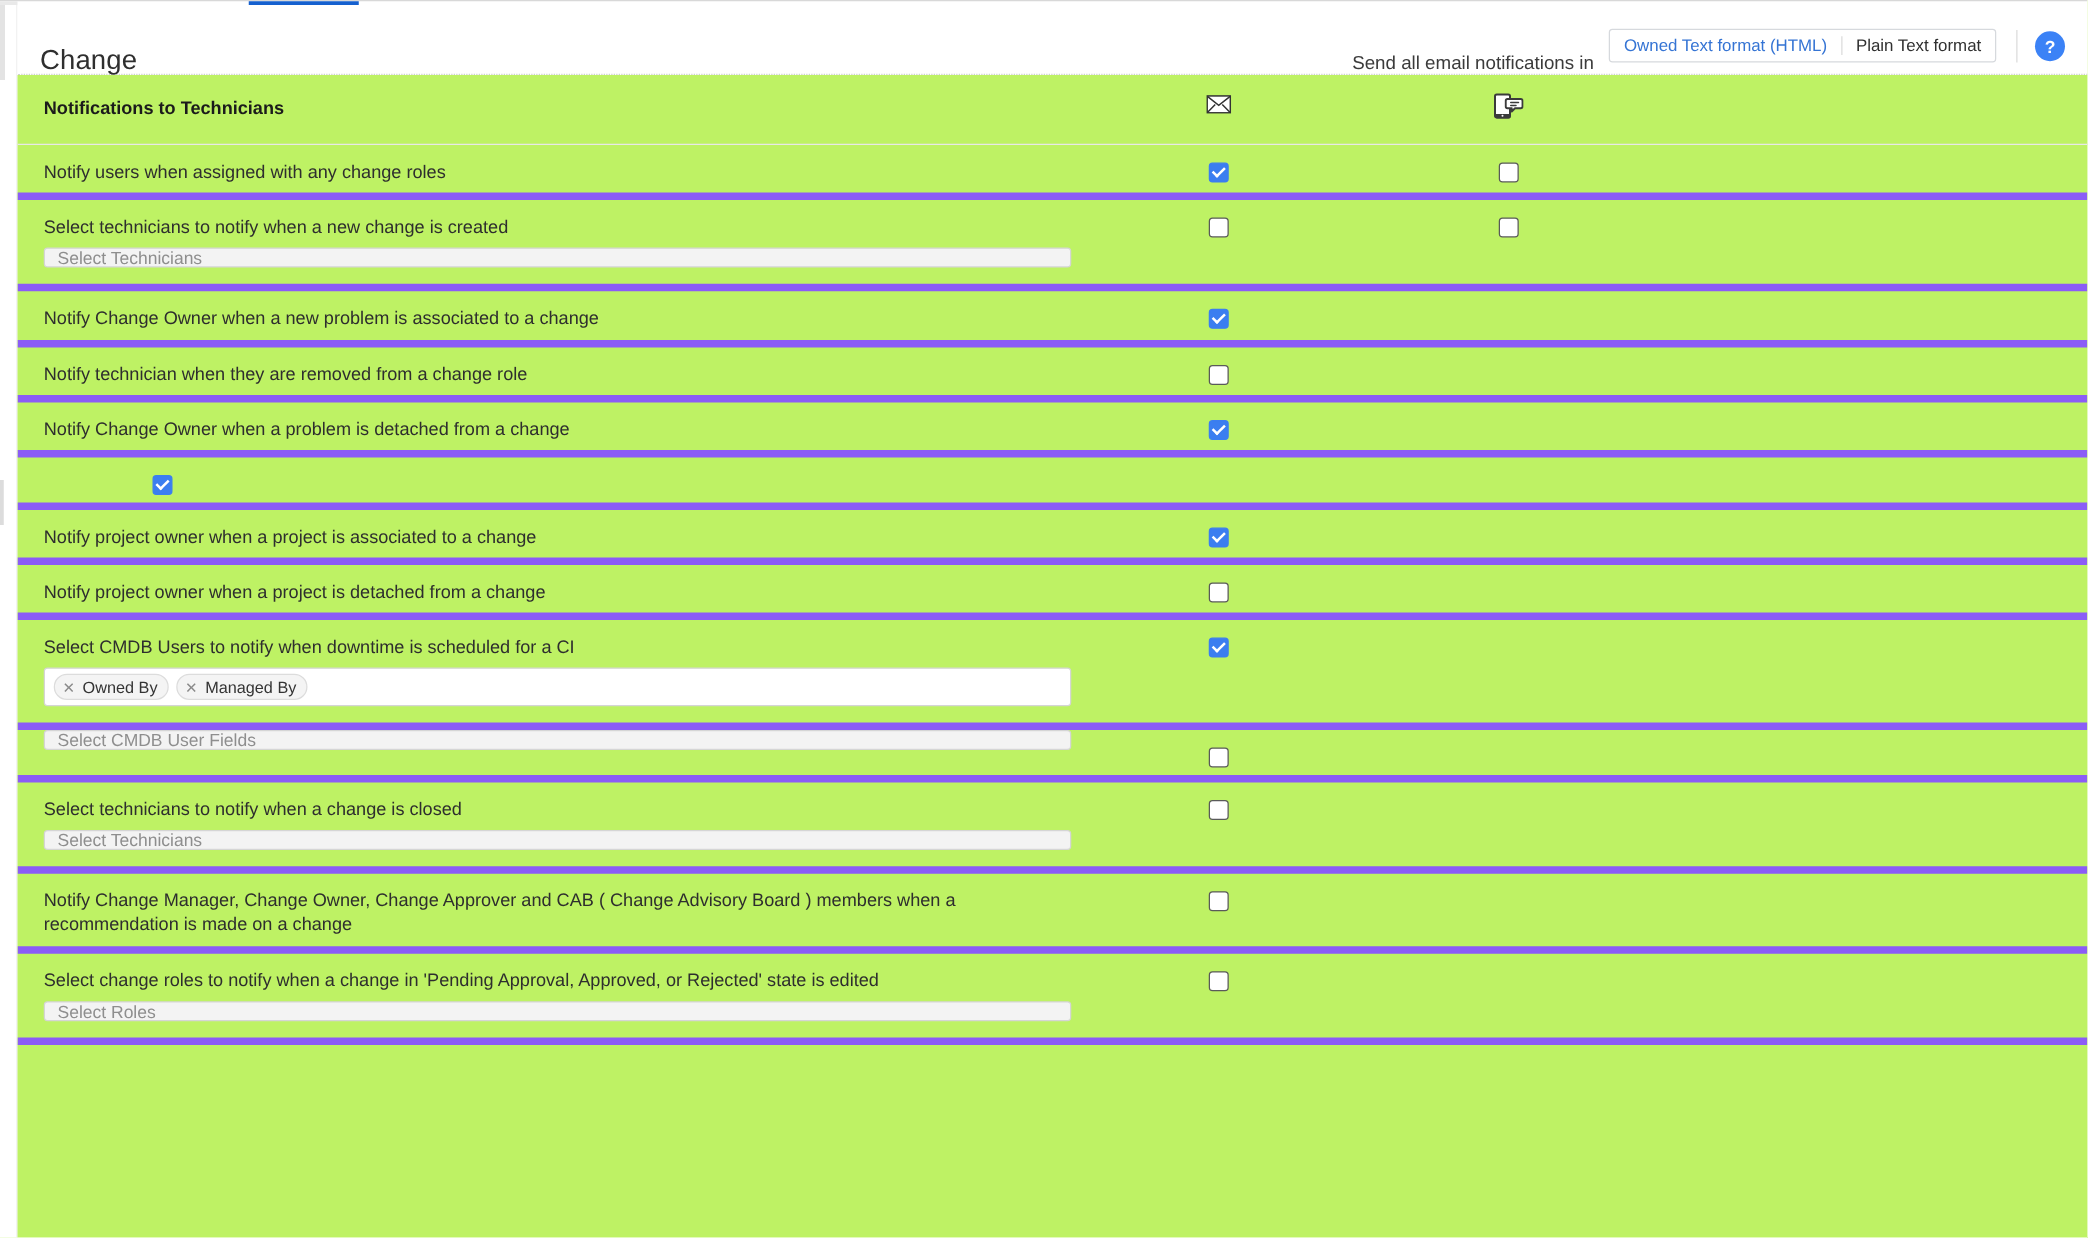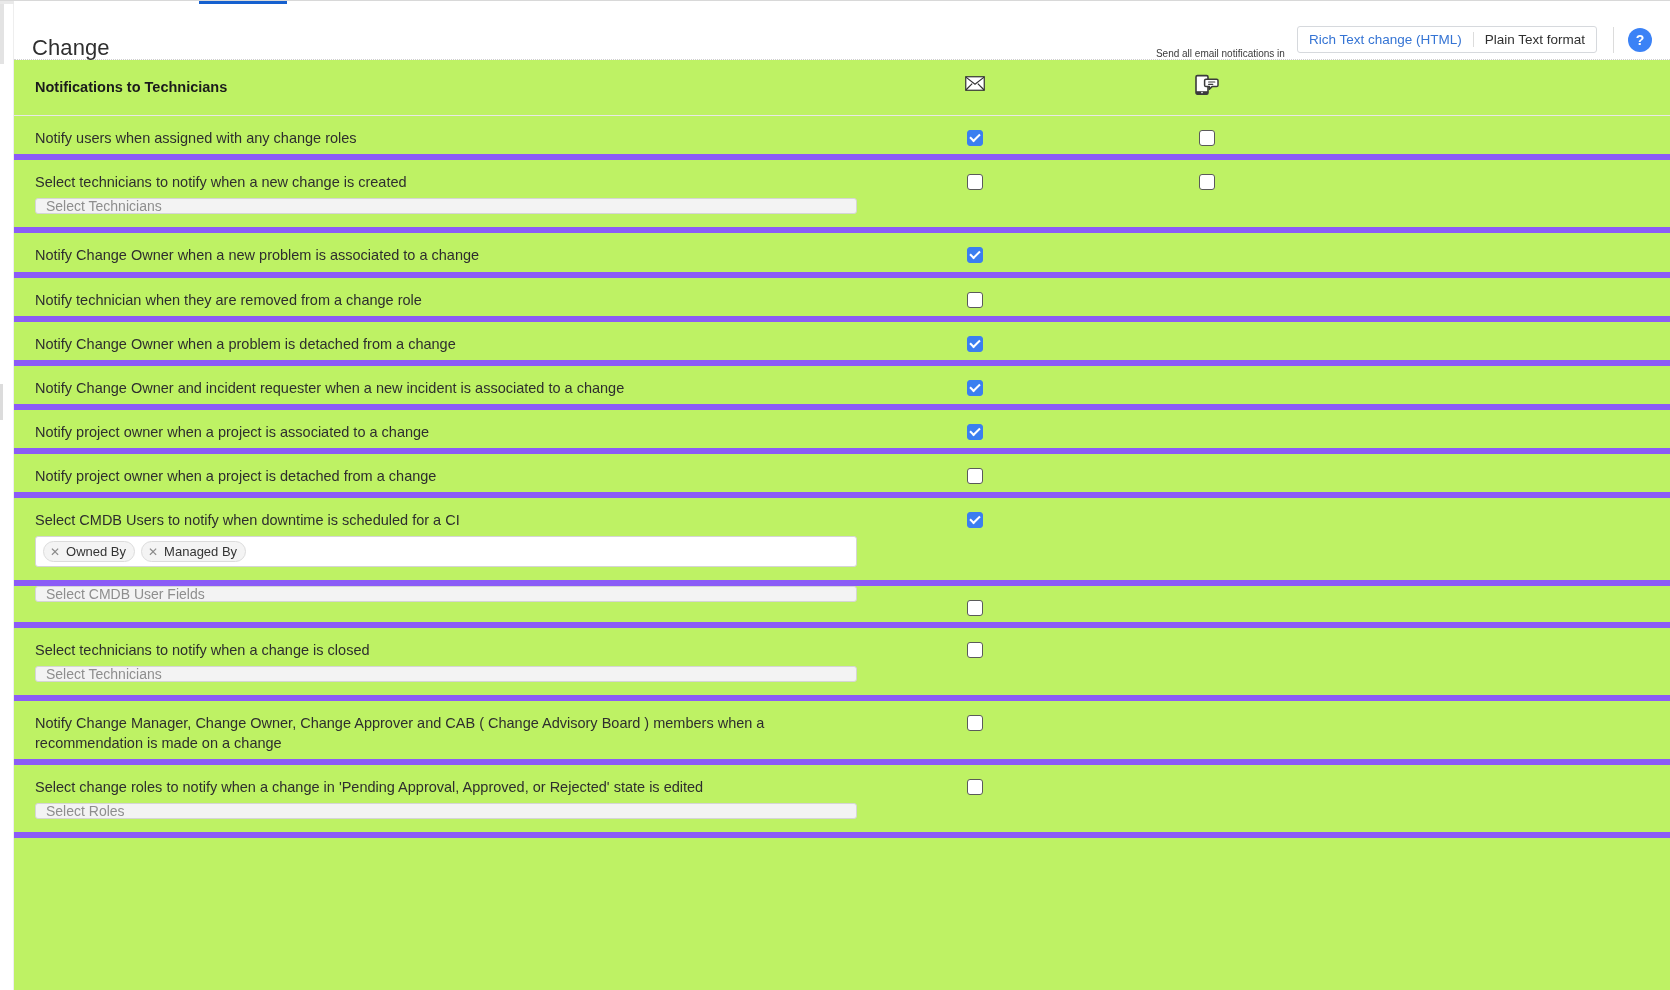--- a/index.html
+++ b/index.html
@@ -38,21 +38,21 @@
     background: #ffffff;
   }
   .page-title {
     font-size: 22px; color: #2f2f2f; font-weight: 400; letter-spacing: .1px;
     line-height: 1;
   }
   .header-right {
     margin-left: auto; display: flex; align-items: center; gap: 0;
   }
   .send-label {
-    font-size: 10px; color: #3b3b3b; margin-right: 12px; white-space: nowrap; margin-top: 28px;
+    font-size: 15px; color: #3b3b3b; margin-right: 12px; white-space: nowrap; margin-top: 28px;
   }
   .seg {
     display: flex; border: 1px solid #d6d9dd; border-radius: 3px; overflow: hidden;
     background: #ffffff; height: 27px;
   }
   .seg button {
     border: 0; background: transparent; cursor: pointer; height: 100%;
     font-family: inherit; font-size: 13.5px; padding: 0 11px; line-height: 1;
     white-space: nowrap;
   }
@@ -148,21 +148,21 @@
   <div class="nub2"></div>
 </div>
 
 <div class="page-header">
   <div class="page-title">Change</div>
 
   <div class="header-right">
     <span class="send-label">Send all email notifications in</span>
 
     <div class="seg">
-      <button class="active">Rich Text change (HTML)</button>
+      <button class="active">Owned Text format (HTML)</button>
       <div class="divider"></div>
       <button class="inactive">Plain Text format</button>
     </div>
 
     <div class="vsep"></div>
 
     <div class="help-icon">?</div>
   </div>
 </div>
 
@@ -247,23 +247,20 @@
         <div class="stack">
           <div class="cell-label">Notify Change Owner when a problem is detached from a change</div>
         </div>
         <div class="cell-cb">
           <div class="cb on"></div>
         </div>
         <div class="cell-cb col2"></div>
         <div class="cell-rest"></div>
       </div>
       <div class="row">
-        <div class="stack">
-          <div class="cell-label">Notify Change Owner and incident requester when a new incident is associated to a change</div>
-        </div>
         <div class="cell-cb">
           <div class="cb on"></div>
         </div>
         <div class="cell-cb col2"></div>
         <div class="cell-rest"></div>
       </div>
       <div class="row">
         <div class="stack">
           <div class="cell-label">Notify project owner when a project is associated to a change</div>
         </div>

